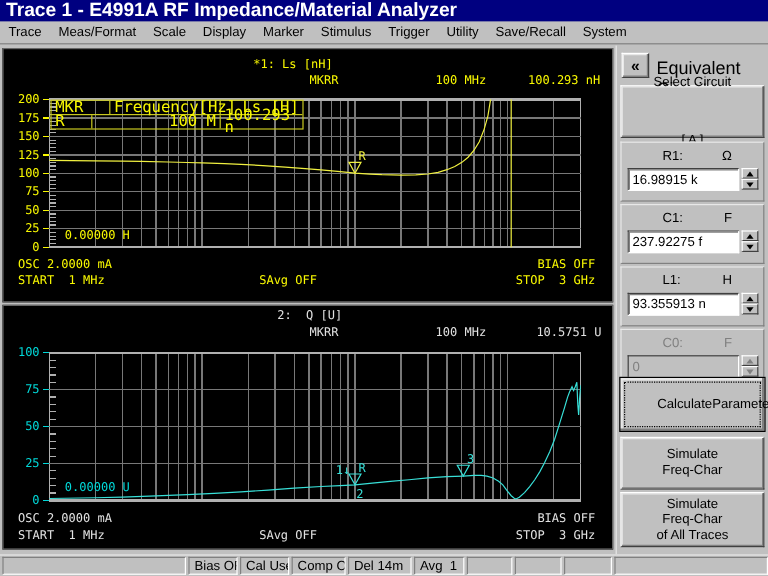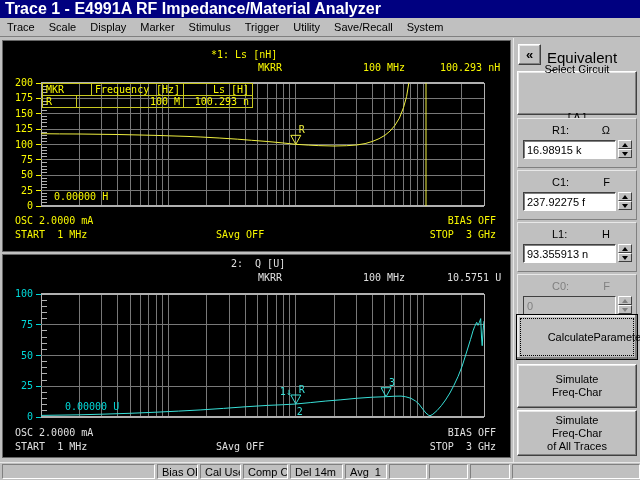--- a/index.html
+++ b/index.html
@@ -49,31 +49,31 @@
   .c1-bias  { right:14px; top:175px;}
   .c1-start { left:12px;  top:189px;}
   .c1-savg  { left:213px; top:189px;}
   .c1-stop  { right:14px; top:189px;}
 
   
   .c2-title { left:228px; top:4px;  }
   .c2-mkr   { left:255px; top:18px; }
   .c2-freq  { left:360px; top:18px; }
   .c2-val   { left:444px; top:18px; }
-  .c2-ref   { left:51px;  top:147px;margin-left:11px;}
+  .c2-ref   { left:51px;  top:147px;}
   .c2-osc   { left:12px;  top:173px;}
   .c2-bias  { right:14px; top:173px;}
   .c2-start { left:12px;  top:187px;}
   .c2-savg  { left:213px; top:187px;}
   .c2-stop  { right:14px; top:187px;}
 
   
   #mkr-table {
     position:absolute; left:39px; top:42px; width:211px;
-    border:1px solid #c8c820; color:#f8f800; font-size:10px; line-height:10px;
+    border:1px solid #c8c820; color:#f8f800; font-size:13px; line-height:10px;
     background:transparent;
   }
   #mkr-table .row { display:grid; grid-template-columns:33px 108px 68px; }
   #mkr-table .row.hdr { border-bottom:1px solid #c8c820; }
   #mkr-table .cell { padding:0 3px; height:11px; display:flex; align-items:center; }
   #mkr-table .cell.c2h { justify-content:space-between; border-left:1px solid #c8c820; border-right:1px solid #c8c820;margin-left:15px; }
   #mkr-table .cell.r { justify-content:flex-end; }
   #mkr-table .cell.c2b { border-left:1px solid #c8c820; border-right:1px solid #c8c820; }
 
   
@@ -140,20 +140,21 @@
 </style>
 </head>
 <body>
 
 <div id="titlebar">
   <span>Trace 1  -  E4991A RF Impedance/Material Analyzer</span>
 </div>
 
 <div id="menubar">
   <span class="menu-item">Trace</span>
+  <span class="menu-item">Meas/Format</span>
   <span class="menu-item">Scale</span>
   <span class="menu-item">Display</span>
   <span class="menu-item">Marker</span>
   <span class="menu-item">Stimulus</span>
   <span class="menu-item">Trigger</span>
   <span class="menu-item">Utility</span>
   <span class="menu-item">Save/Recall</span>
   <span class="menu-item">System</span>
 </div>
 

